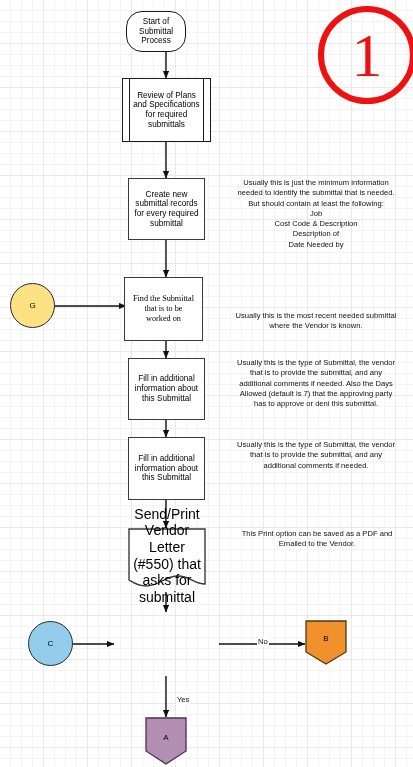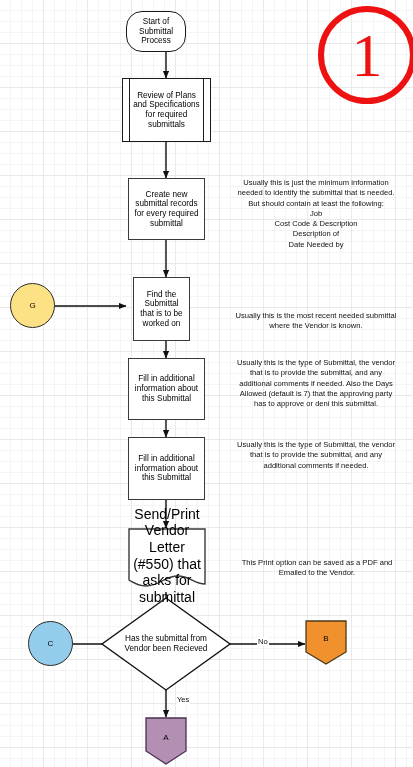--- a/index.html
+++ b/index.html
@@ -112,21 +112,21 @@
 submittal</span>
   </div>
 
   <div class="node predef" style="left:122px;top:78px;width:89px;height:64px;">
     <span class="nlabel">Review of Plans
 and  Specifications
 for required
 submittals</span>
   </div>
 
-  <div class="node process" style="left:133px;top:277px;width:57px;height:64px;">
+  <div class="node process" style="left:124px;top:277px;width:79px;height:64px;font-family:Liberation Serif, serif;">
     <span class="nlabel">Find the Submittal
 that is to be
 worked on</span>
   </div>
 
   <div class="node process" style="left:128px;top:358px;width:77px;height:62px;">
     <span class="nlabel">Fill in additional
 information about
 this Submittal</span>
   </div>
@@ -139,27 +139,20 @@
 
   <div class="node docshape" style="left:128px;top:528px;width:78px;height:64px;">
     <svg class="docsvg" viewBox="0 0 78 64" preserveAspectRatio="none">
       <path d="M1,1 L77,1 L77,56 C66,56 62,48 50,48 C36,48 32,58 18,58 C10,58 6,55 1,52 Z" fill="#ffffff" stroke="#3a3a3a" stroke-width="1.4" vector-effect="non-scaling-stroke"></path>
     </svg>
     <span class="nlabel" style="margin-top:-9px;">Send/Print Vendor
 Letter (#550) that
 asks for submittal</span>
   </div>
 
-  <div class="node decision" style="left:100px;top:596px;width:132px;height:96px;">
-    <svg class="dsvg" viewBox="0 0 132 96" preserveAspectRatio="none">
-      <polygon points="66,2 130,48 66,94 2,48" fill="#ffffff" stroke="#111" stroke-width="1.4" vector-effect="non-scaling-stroke"></polygon>
-    </svg>
-    <span class="nlabel">Has the submittal from
-Vendor been Recieved</span>
-  </div>
 
   <div class="node conn-circle" style="left:10px;top:283px;width:45px;height:45px;background:#fde285;">
     <span class="nlabel">G</span>
   </div>
 
   <div class="node conn-circle" style="left:28px;top:621px;width:45px;height:45px;background:#94cdeb;">
     <span class="nlabel">C</span>
   </div>
 
   <div class="node conn-pent" style="left:305px;top:620px;width:42px;height:45px;">
@@ -190,21 +183,21 @@
   <div class="annotation" style="left:220px;top:358px;width:192px;">Usually this is the type of Submittal, the vendor
 that is to provide the submittal, and any
 additional comments if needed.  Also the Days
 Allowed (default is 7) that the approving party
 has to approve or deni this submittal.</div>
 
   <div class="annotation" style="left:220px;top:440px;width:192px;">Usually this is the type of Submittal, the vendor
 that is to provide the submittal, and any
 additional comments if needed.</div>
 
-  <div class="annotation" style="left:222px;top:558px;width:190px;">This Print option can be saved as a PDF and
+  <div class="annotation" style="left:222px;top:529px;width:190px;">This Print option can be saved as a PDF and
 Emailed to the Vendor.</div>
 
   <div class="edgelabel" style="left:257px;top:637px;">No</div>
   <div class="edgelabel" style="left:176px;top:695px;">Yes</div>
 
   <div class="page-marker" style="left:318px;top:6px;width:86px;height:86px;">
     <span>1</span>
   </div>
 
 </div>

